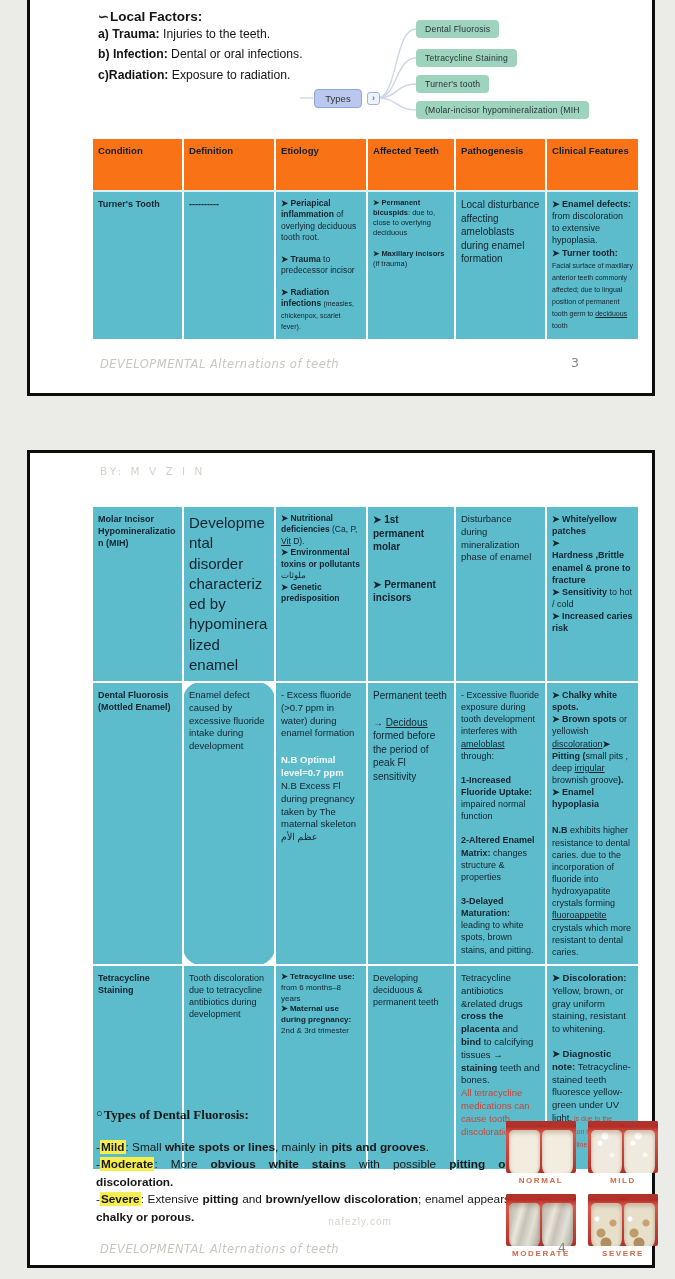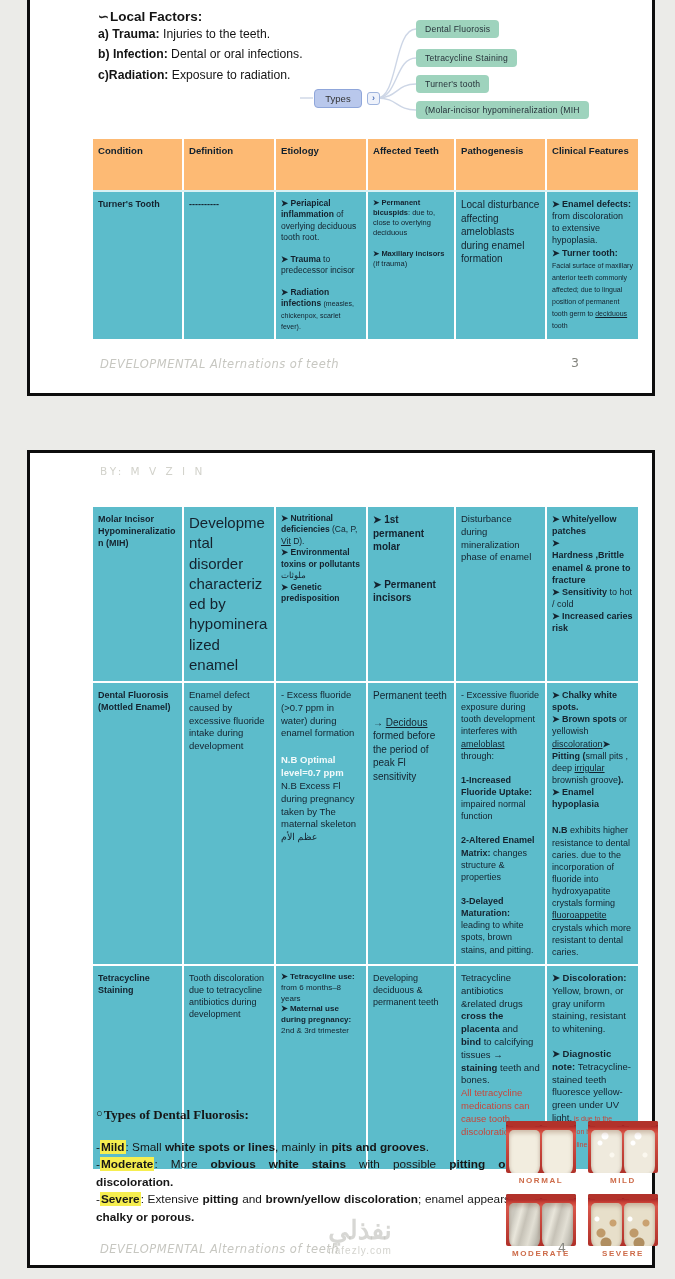--- a/index.html
+++ b/index.html
@@ -22,21 +22,21 @@
   .types-box{position:absolute;left:16px;top:76px;width:46px;padding:3px 0;text-align:center;
     background:#b9c8ec;border:1px solid #8fa6da;border-radius:4px;font-size:9.5px;color:#333;}
   .diagram-arrow{position:absolute;left:69px;top:79px;width:11px;height:11px;background:#eef2fb;
     border:1px solid #9fb4dd;border-radius:3px;color:#5577bb;font-size:9px;line-height:10px;text-align:center;font-weight:bold;}
   .type-child{position:absolute;left:118px;white-space:nowrap;background:#9ed3bd;border-radius:4px;
     padding:4px 9px;font-size:8.6px;color:#26323a;letter-spacing:.2px;}
   .tc-0{top:7px;} .tc-1{top:36px;} .tc-2{top:62px;} .tc-3{top:88px;}
 
   
   table.cmp{border-collapse:collapse;table-layout:fixed;width:545px;}
-  table.cmp th{background:#fdba74;color:#10202e;font-size:9.6px;font-weight:bold;text-align:left;
+  table.cmp th{background:#f97316;color:#10202e;font-size:9.6px;font-weight:bold;text-align:left;
     vertical-align:top;padding:6px 5px;border-right:2px solid #fff;border-bottom:2px solid #d9f1f4;}
   table.cmp th:last-child{border-right:none;}
   table.cmp td{background:#5cbccb;color:#14222e;vertical-align:top;padding:6px 5px;
     border-right:2px solid #fff;border-bottom:2px solid rgba(255,255,255,.75);overflow:hidden;word-wrap:break-word;}
   table.cmp td:last-child{border-right:none;}
   table.cmp tr:last-child td{border-bottom:none;}
   .tbl1{position:absolute;left:63px;top:140px;}
   .tbl2{position:absolute;left:63px;top:54px;}
   .para{line-height:1.35;}
   .b{font-weight:bold;}
@@ -221,21 +221,21 @@
               <div class="para"><span class="b">➤</span></div>
               <div class="para"><span class="b">Hardness  ,Brittle enamel &amp; prone to fracture</span></div>
               <div class="para"><span class="b">➤ </span><span class="b">Sensitivity</span><span> to hot / cold</span></div>
               <div class="para"><span class="b">➤ </span><span class="b">Increased caries risk</span></div>
             </td>
           </tr>
           <tr style="height: 282px;">
             <td style="font-size: 9px;">
               <div class="para"><span class="b">Dental Fluorosis (Mottled Enamel)</span></div>
             </td>
-            <td style="font-size: 9.5px;">
+            <td style="font-size: 9.5px; border-radius: 18px;">
               <div class="para"><span>Enamel defect caused by excessive fluoride intake during development</span></div>
             </td>
             <td style="font-size: 9.5px;">
               <div class="para"><span>- Excess fluoride (&gt;0.7 ppm in water) during enamel formation</span></div>
               <div class="para" style="margin-top: 14px;"><span class="b c-white">N.B Optimal level=0.7 ppm</span></div>
               <div class="para"><span>N.B Excess Fl during pregnancy taken by The maternal skeleton </span><span>عظم الأم</span></div>
             </td>
             <td style="font-size: 10px;">
               <div class="para"><span>Permanent teeth</span></div>
               <div class="para" style="margin-top: 13px;"><span>→ </span><span class="u">Decidous</span><span> formed before the period of peak Fl sensitivity</span></div>
@@ -316,21 +316,20 @@
       <div class="photo-cell">
         <div class="photo v-severe">
           <div class="tooth t-l"></div>
           <div class="tooth t-r"></div>
         </div>
         <div class="photo-label">SEVERE</div>
       </div>
     </div>
 
     <div class="watermark">
-      <div class="wm-ar">نفذلي</div>
       <div class="wm-domain">nafezly.com</div>
     </div>
 
     <div class="footer-title">DEVELOPMENTAL Alternations of teeth</div>
     <div class="page-num">4</div>
   </div>
 
 </div>
 
 </body></html>

